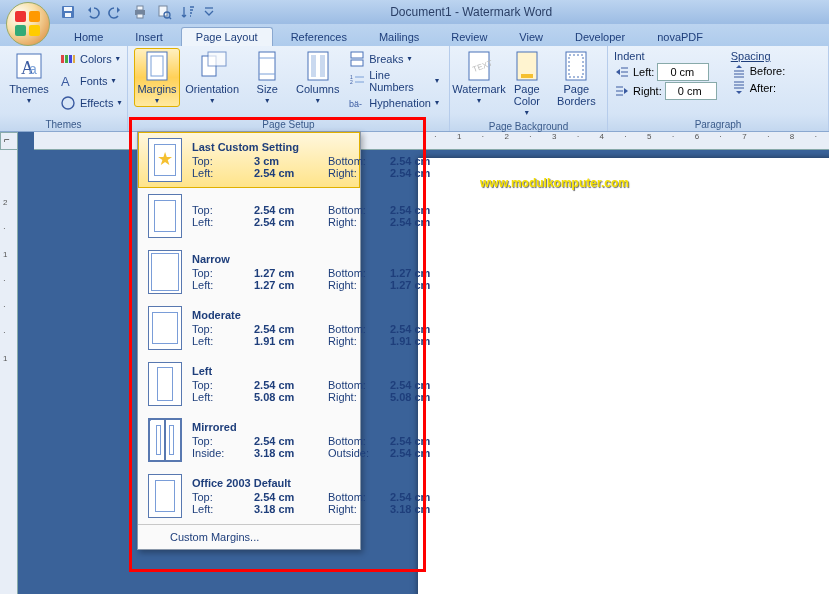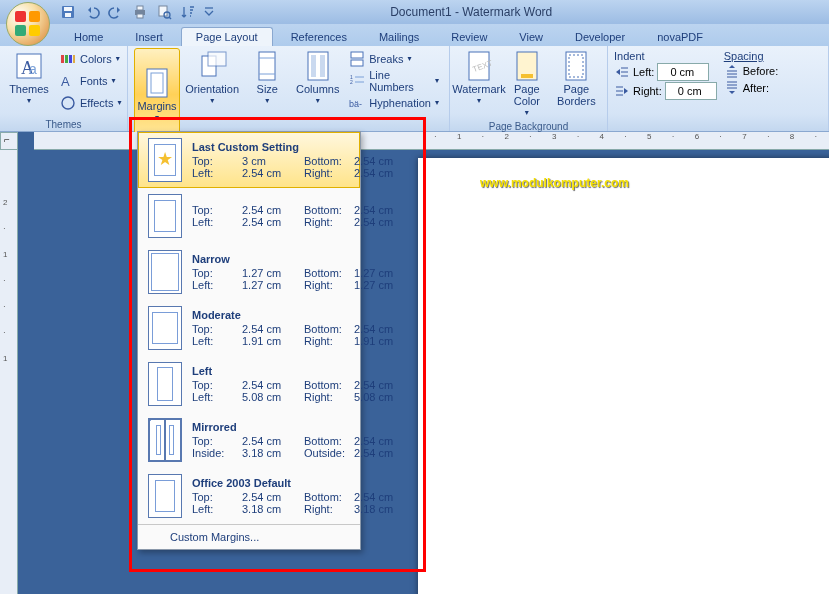--- a/index.html
+++ b/index.html
@@ -19,21 +19,21 @@
 .ribbon-tabs { height: 22px; background: linear-gradient(#bcd4f0, #aecbec); display: flex; align-items: flex-end; padding-left: 60px; gap: 4px; }
 .tab { padding: 3px 14px 3px; color: #1e3e7b; cursor: pointer; border-radius: 3px 3px 0 0; }
 .tab.active { background: #eef4fb; border: 1px solid #8aa8d0; border-bottom: none; }
 
 
 .ribbon { height: 86px; background: linear-gradient(#e9f1fb, #d5e4f6 80%, #c3d7ef); border-bottom: 1px solid #8aa8d0; display: flex; }
 .group { border-right: 1px solid #b6cceb; padding: 2px 6px 0; display: flex; flex-direction: column; position: relative; }
 .group-buttons { display: flex; gap: 4px; flex: 1; align-items: flex-start; }
 .group-label { text-align: center; font-size: 10px; color: #3a5a8a; padding: 2px 0 1px; }
 .big-btn { display: flex; flex-direction: column; align-items: center; gap: 1px; padding: 2px 4px; border-radius: 3px; min-width: 46px; cursor: pointer; }
-.big-btn.selected { background: linear-gradient(#fff0c0,#ffd158,#ffe9a0); border: 1px solid #e0b000; padding: 18px 3px; }
+.big-btn.selected { background: linear-gradient(#fff0c0,#ffd158,#ffe9a0); border: 1px solid #e0b000; padding: 1px 3px; }
 .big-btn .icon { width: 32px; height: 32px; }
 .big-btn .lbl { font-size: 11px; color: #1e3e7b; text-align: center; line-height: 1.1; }
 .dropdown-arrow { font-size: 8px; color: #1e3e7b; }
 
 .small-rows { display: flex; flex-direction: column; gap: 1px; }
 .small-row { display: flex; align-items: center; gap: 4px; height: 21px; padding: 0 4px; color: #1e3e7b; cursor: pointer; }
 .small-icon { width: 16px; height: 16px; flex-shrink: 0; }
 .indent-box { display: flex; align-items: center; gap: 3px; }
 .indent-box input { width: 52px; height: 18px; font-size: 11px; padding: 0 12px; border: 1px solid #8aa; }
 
@@ -49,24 +49,24 @@
 .page-thumb.moderate::before { inset: 5px 3px; }
 .page-thumb.mirrored { display: flex; }
 .page-thumb.mirrored > div { flex:1; border: 1px solid #5878b0; position: relative; }
 .page-thumb.mirrored > div::before { content:""; position:absolute; inset: 5px 3px 5px 6px; border:1px solid #7a9dd8; }
 .page-thumb.mirrored > div:last-child::before { inset: 5px 6px 5px 3px; }
 .page-thumb.custom::after { content:"★"; position:absolute; top:50%; left:50%; transform:translate(-50%,-55%); color:#f5c030; font-size:18px; }
 .page-thumb.custom::before { inset: 5px 5px 5px 5px; }
 .page-thumb.o2003::before { inset: 5px 6px; }
 .gallery-text { flex: 1; color: #1e3e7b; }
 .gallery-text b { display: block; margin-bottom: 2px; }
-.gal-row { display: flex; gap: 8px; font-size: 11px; }
+.gal-row { display: flex; gap: 20px; font-size: 11px; }
 .gal-row span { display: inline-block; }
 .gal-lbl { width: 42px; }
-.gal-val { width: 54px; }
+.gal-val { width: 54px; font-weight: bold; }
 .gallery-footer { border-top: 1px solid #c8c8c8; padding: 6px 32px; color: #1e3e7b; cursor: pointer; }
 
 
 .doc-wrap { position: absolute; top: 132px; left: 0; right: 0; bottom: 0; background: #3a6299; }
 .hruler { position: absolute; top: 0; left: 34px; right: 0; height: 18px; background: #e8eef7; border-bottom: 1px solid #8aa; font-size: 8px; overflow: hidden; }
 .hruler-inner { position: absolute; left: 400px; top: 0; white-space: nowrap; color: #555; letter-spacing: 9px; }
 .vruler { position: absolute; top: 18px; left: 0; width: 18px; bottom: 0; background: #e8eef7; border-right: 1px solid #8aa; }
 .vruler-ticks { position: absolute; top: 40px; left: 3px; font-size: 8px; color: #555; line-height: 26px; }
 .doc-bg { position: absolute; top: 18px; left: 18px; right: 0; bottom: 0; background: #3a6299; }
 .page { position: absolute; top: 8px; left: 400px; width: 700px; height: 900px; background: #fff; box-shadow: 0 0 6px rgba(0,0,0,.5); }
@@ -311,21 +311,21 @@
               <rect x="9" y="5" width="14" height="22" fill="none" stroke="#4a72b8" stroke-dasharray="2"></rect>
             </svg>
           </span>
         <span class="lbl"><span>Page Borders</span></span>
       </div>
     </div>
     <div class="group-label">Page Background</div>
   </div>
 
   <div class="group" style="flex:1;">
-    <div class="group-buttons" style="gap:7px; padding-top:2px;">
+    <div class="group-buttons" style="gap:14px; padding-top:2px;">
       <div class="small-rows">
         <div style="color:#1e3e7b;">Indent</div>
         <div class="indent-box">
           <span class="small-icon">
               <svg viewBox="0 0 16 16">
                 <path d="M2 8l4-3v6z" fill="#3a5aa0"></path>
                 <line x1="7" y1="4" x2="14" y2="4" stroke="#3a5aa0"></line>
                 <line x1="7" y1="8" x2="14" y2="8" stroke="#3a5aa0"></line>
                 <line x1="7" y1="12" x2="14" y2="12" stroke="#3a5aa0"></line>
               </svg>
@@ -365,20 +365,21 @@
                 <line x1="3" y1="2" x2="13" y2="2" stroke="#3a5aa0"></line>
                 <line x1="3" y1="5" x2="13" y2="5" stroke="#3a5aa0"></line>
                 <line x1="3" y1="8" x2="13" y2="8" stroke="#3a5aa0"></line>
                 <path d="M8 14l-3-3h6z" fill="#3a5aa0"></path>
               </svg>
             </span>
           <span>After:</span>
         </div>
       </div>
     </div>
+    <div class="group-label">Paragraph</div>
   </div>
 
 </div>
 
 <div class="doc-wrap">
   <div class="hruler">
     <div class="hruler-inner">· 1 · 2 · 3 · 4 · 5 · 6 · 7 · 8 · 9 · 10 · 11 · 1</div>
   </div>
   <div class="vruler">
     <div class="vruler-ticks">2<br>·<br>1<br>·<br>·<br>·<br>1</div>

